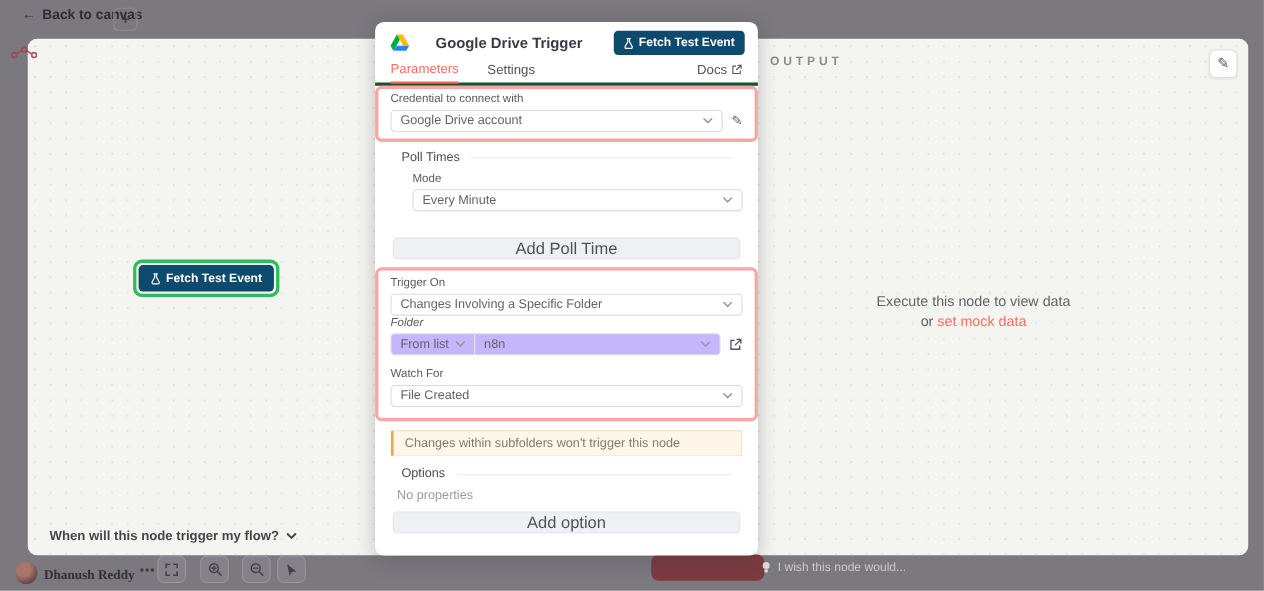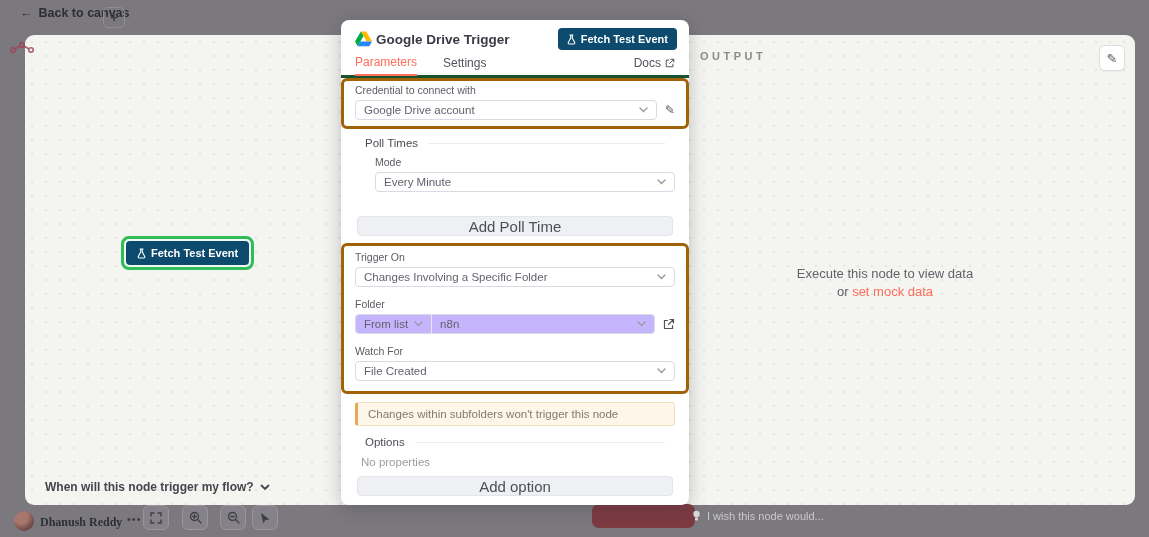--- a/index.html
+++ b/index.html
@@ -66,38 +66,38 @@
   }
   .canvas-fetch-wrap .btn-orange { height:24px; padding:0 11px; }
 
   
   .modal {
     position:absolute; left:341px; top:20px; width:348px; height:485px; z-index:20;
     background:#fff; border-radius:8px;
     box-shadow:0 3px 18px rgba(50,50,60,.28);
   }
   .modal-header {
-    display:flex; align-items:center; gap:4px;
+    display:flex; align-items:center; gap:24px;
     padding:8px 12px 6px 14px; height:36px;
   }
   .modal-title { font-size:13.5px; font-weight:bold; color:#3a3a44; flex:1; }
   .modal-header .btn-orange { height:22px; padding:0 9px; font-size:11px; }
   .tabs-row {
     display:flex; align-items:flex-end; gap:26px;
     padding:0 14px; height:22px; border-bottom:3px solid #14532d;
   }
   .tab { font-size:12px; padding-bottom:5px; color:#52525c; cursor:pointer; }
   .tab.active { color:#ff6d5a; border-bottom:2px solid #ff6d5a; margin-bottom:-1px; }
   .docs-link {
     margin-left:auto; display:flex; align-items:center; gap:4px;
     font-size:12px; color:#52525c; padding-bottom:5px; cursor:pointer;
   }
 
   .hl-box {
-    border:3px solid #a16207; border-radius:6px;
+    border:3px solid #fca5a5; border-radius:6px;
     padding:3px 11px 6px; background:#fff;
   }
   .field-label { font-size:10.5px; color:#5b5b64; line-height:13px; margin-bottom:3px; }
   .sel {
     display:flex; align-items:center; height:20px; background:#fff;
     border:1px solid #d9dbe4; border-radius:4px; padding:0 8px;
     font-size:11.5px; color:#62626c; cursor:pointer;
   }
   .sel .chev { margin-left:auto; }
   .row { display:flex; align-items:center; gap:8px; }
@@ -272,21 +272,21 @@
 
   <div class="hl-box" style="margin-top:7px;padding-bottom:10px;">
     <div class="field-label" style="margin-top:2px;">Trigger On</div>
     <div class="sel">
       <span>Changes Involving a Specific Folder</span>
       <svg class="chev" width="9" height="6" viewBox="0 0 9 6">
         <path d="M1 1 L4.5 4.5 L8 1" stroke="#9a9aa3" stroke-width="1.4" fill="none" stroke-linecap="round"></path>
       </svg>
     </div>
 
-    <div class="field-label" style="margin-top:11px;">Folder</div>
+    <div class="field-label" style="font-style:italic;">Folder</div>
     <div class="row">
       <div class="seg-control">
         <div class="seg-left">
           <span>From list</span>
           <svg width="9" height="6" viewBox="0 0 9 6">
             <path d="M1 1 L4.5 4.5 L8 1" stroke="#9a9aa3" stroke-width="1.4" fill="none" stroke-linecap="round"></path>
           </svg>
         </div>
         <div class="seg-right">
           <span>n8n</span>

